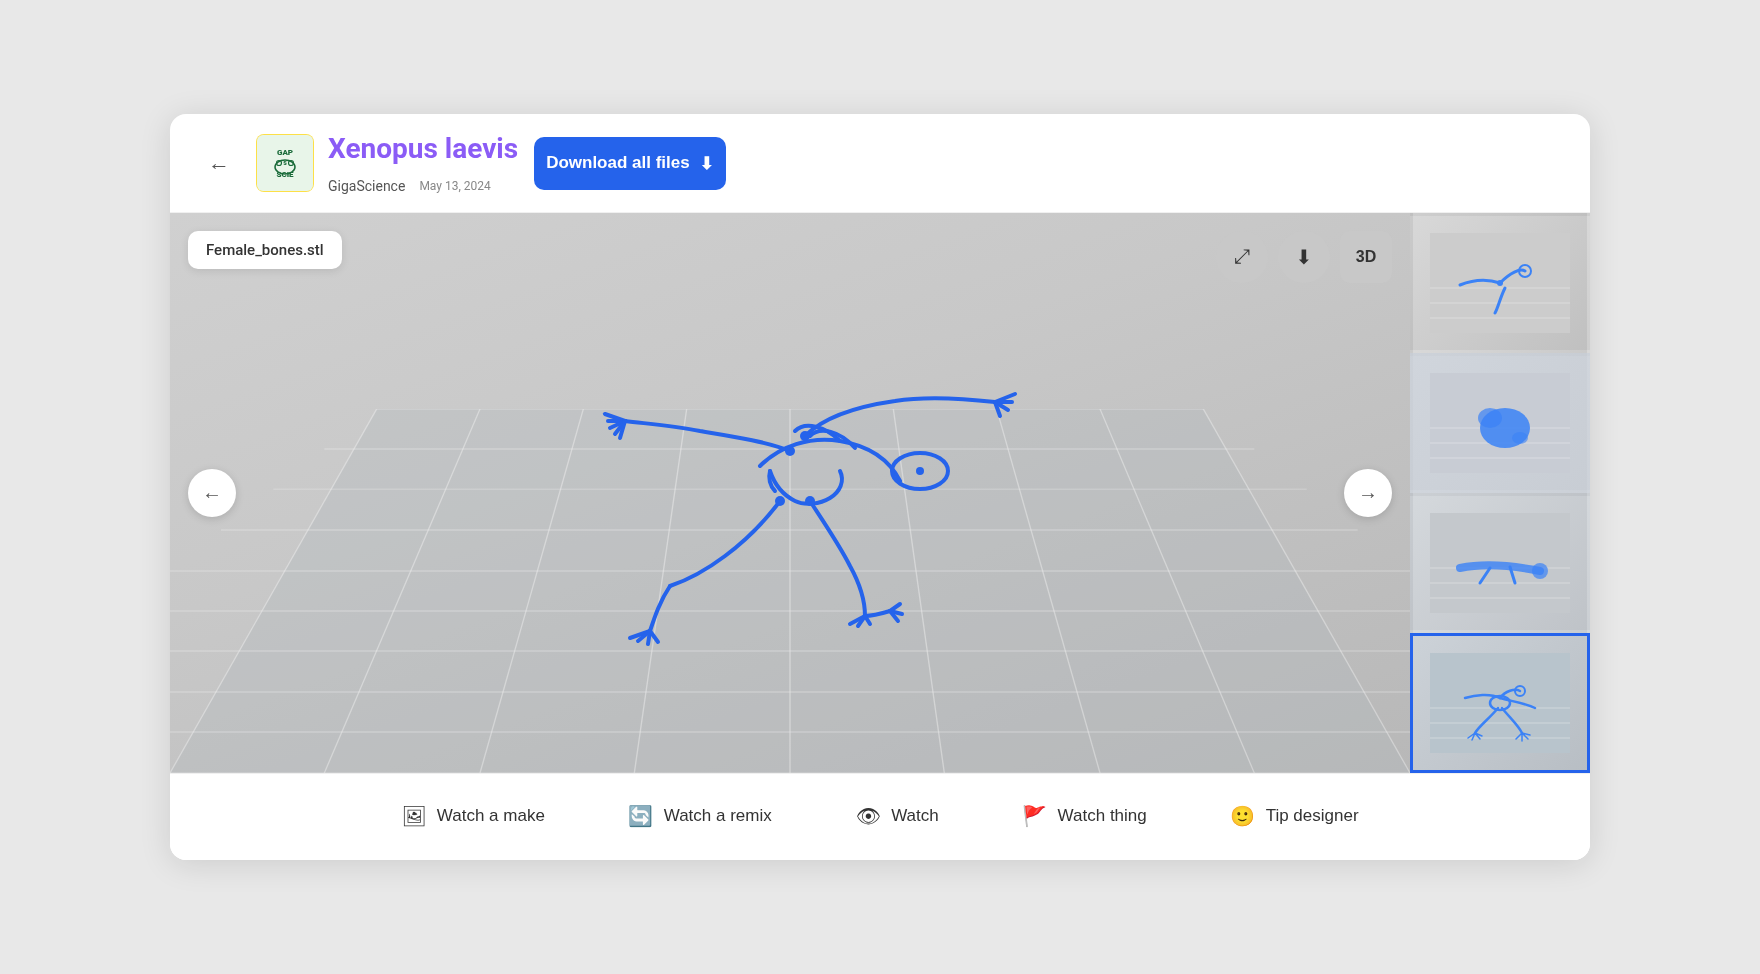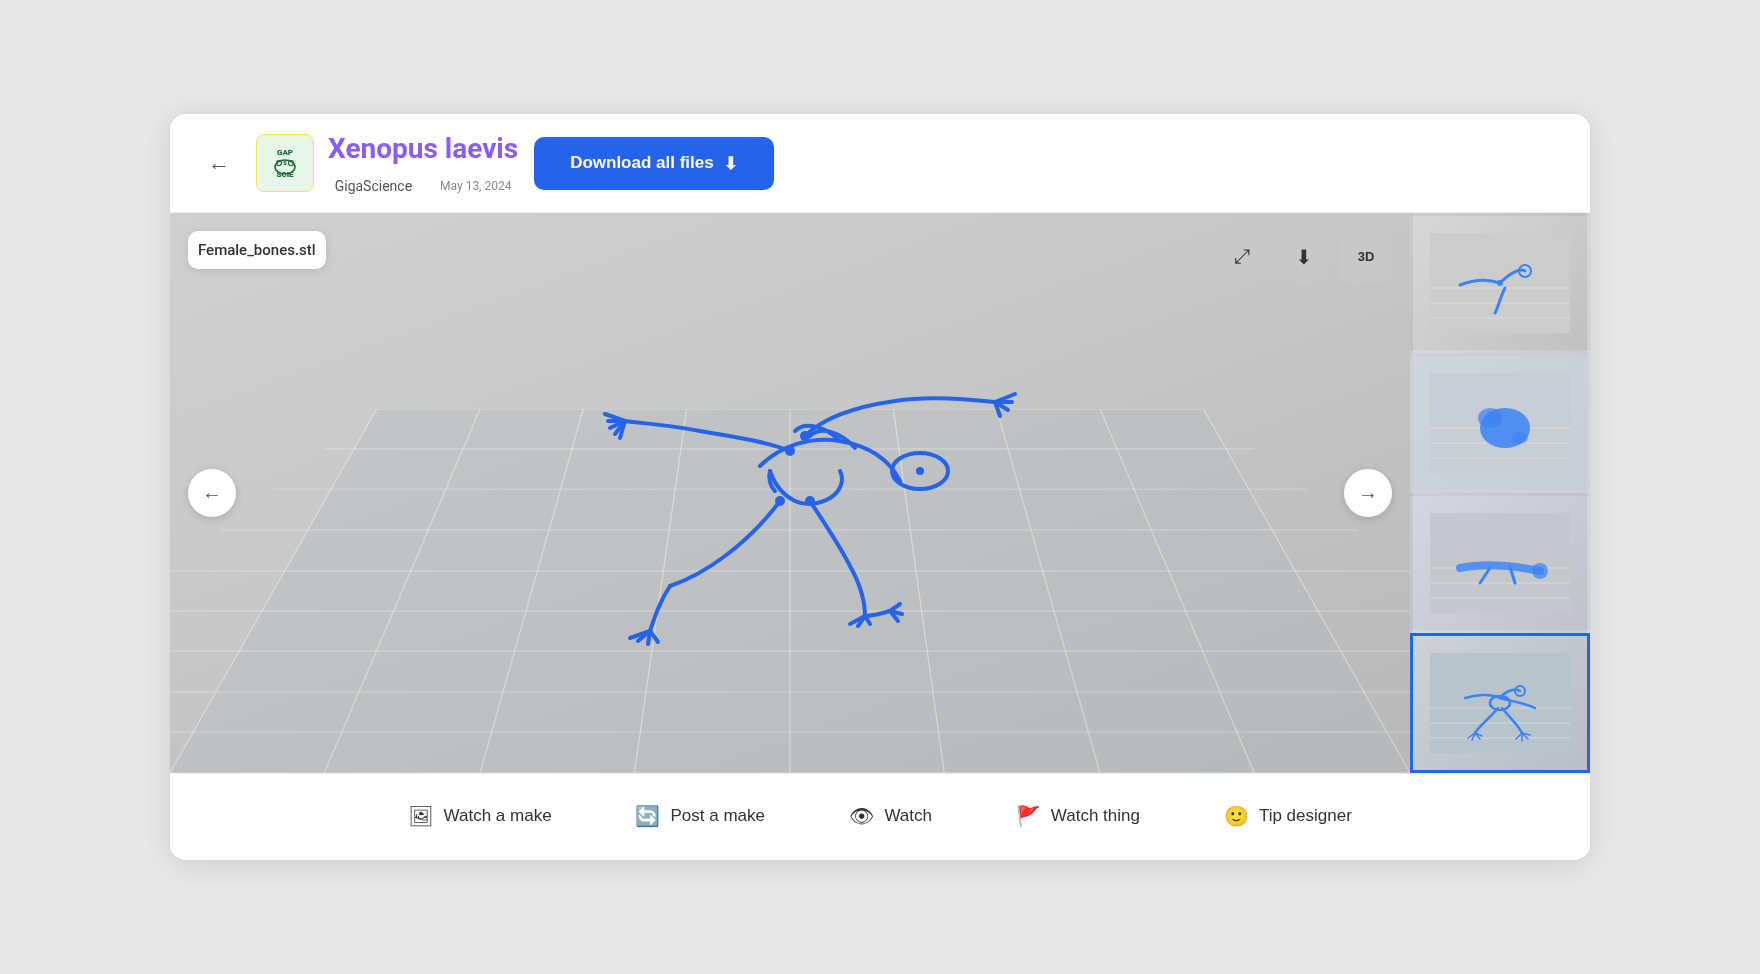--- a/index.html
+++ b/index.html
@@ -57,38 +57,37 @@
     .title-block { flex: 1; }
     .model-title {
       font-size: 28px;
       font-weight: 700;
       color: #8b5cf6;
       line-height: 1.2;
     }
     .meta-row {
       display: flex;
       align-items: center;
-      gap: 28px;
+      gap: 14px;
       margin-top: 12px;
-      justify-content: center;
     }
     .meta-source {
       font-size: 14px;
       color: #555;
     }
     .meta-date {
       font-size: 12px;
       color: #888;
     }
     .download-btn {
       background: #2563eb;
       color: #fff;
       border: none;
       border-radius: 10px;
-      padding: 16px 36px;
+      padding: 16px 12px;
       font-size: 17px;
       font-weight: 600;
       cursor: pointer;
       display: flex;
       align-items: center;
       gap: 10px;
       white-space: nowrap;
     }
     
     .viewer-section {
@@ -117,21 +116,21 @@
       left: 50%;
       transform: translate(-50%, -55%);
       width: 520px;
       height: 340px;
     }
     .file-label {
       position: relative;
       z-index: 10;
       background: #fff;
       border-radius: 10px;
-      padding: 10px 10px;
+      padding: 10px 18px;
       font-size: 15px;
       font-weight: 500;
       color: #333;
       box-shadow: 0 2px 8px rgba(0,0,0,0.1);
     }
     .viewer-controls-top {
       position: absolute;
       top: 18px;
       right: 18px;
       display: flex;
@@ -154,21 +153,21 @@
     .ctrl-btn-rect {
       background: rgba(200,200,200,0.85);
       border: none;
       border-radius: 10px;
       width: 52px;
       height: 52px;
       cursor: pointer;
       display: flex;
       align-items: center;
       justify-content: center;
-      font-size: 13px;
+      font-size: 16px;
       font-weight: 800;
       color: #333;
     }
     .nav-arrow {
       position: absolute;
       top: 50%;
       transform: translateY(-50%);
       background: #fff;
       border: none;
       border-radius: 50%;
@@ -475,21 +474,21 @@
     </div>
   </div>
 
   <div class="action-bar">
     <button class="action-item">
       <span class="action-icon">🖼</span>
       <span>Watch a make</span>
     </button>
     <button class="action-item">
       <span class="action-icon">🔄</span>
-      <span>Post a make</span>
+      <span>Watch a remix</span>
     </button>
     <button class="action-item">
       <span class="action-icon">👁</span>
       <span>Watch</span>
     </button>
     <button class="action-item">
       <span class="action-icon">🚩</span>
       <span>Watch thing</span>
     </button>
     <button class="action-item">

